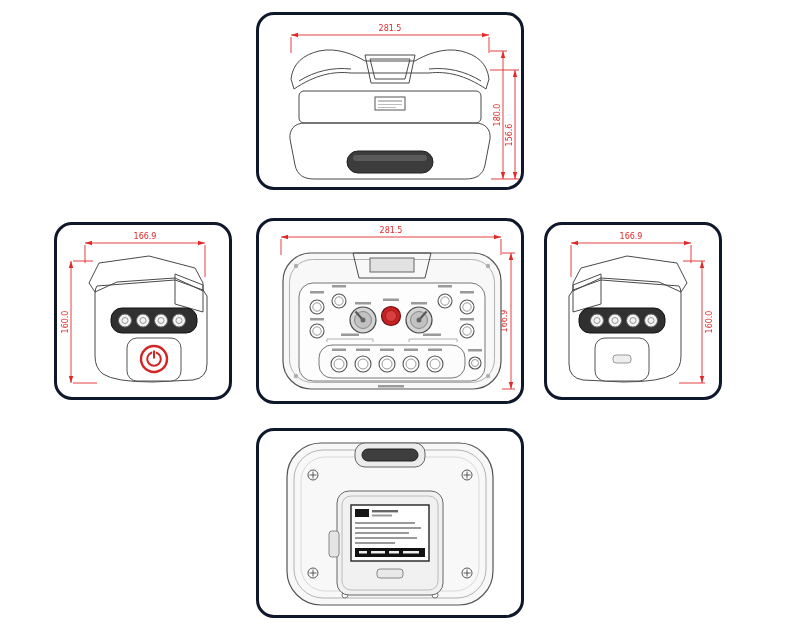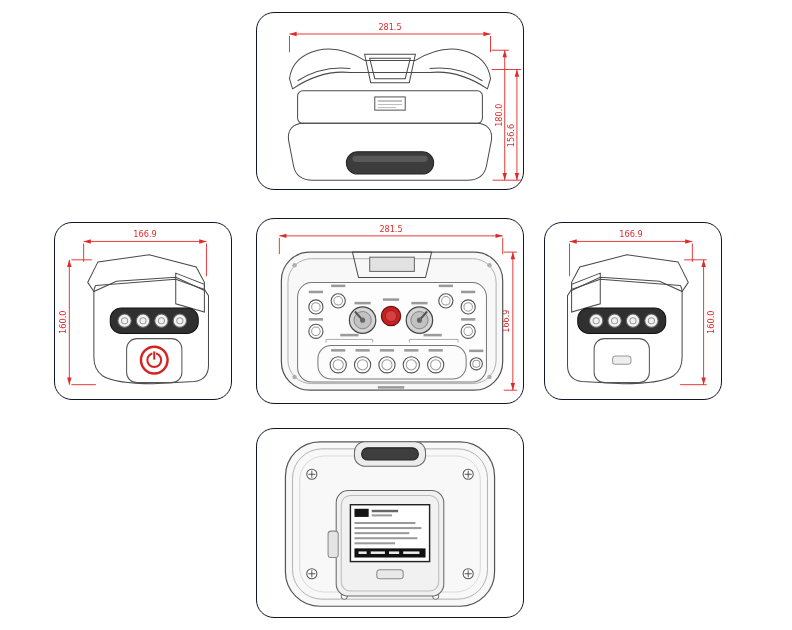--- a/index.html
+++ b/index.html
@@ -1,19 +1,19 @@
 <!DOCTYPE html>
 <html><head>
 <meta charset="utf-8">
 <title>Technical Drawing</title>
 <style>
   html,body{margin:0;padding:0;background:#ffffff;}
   body{width:792px;height:630px;position:relative;overflow:hidden;
        font-family:"DejaVu Sans",sans-serif;}
-  .panel{position:absolute;border:1px solid #0f172a;border-radius:18px;
+  .panel{position:absolute;border:3px solid #0f172a;border-radius:18px;
          box-sizing:border-box;background:#ffffff;}
   svg{display:block;width:100%;height:100%;}
   .dim{stroke:#e02a2a;stroke-width:0.9;fill:none;}
   .dimf{fill:#e02a2a;stroke:none;}
   .dimt{fill:#e02a2a;font-size:8px;font-family:"DejaVu Sans",sans-serif;}
   .ln{stroke:#4a4a4a;stroke-width:1;fill:none;}
 </style>
 </head>
 <body>
 

